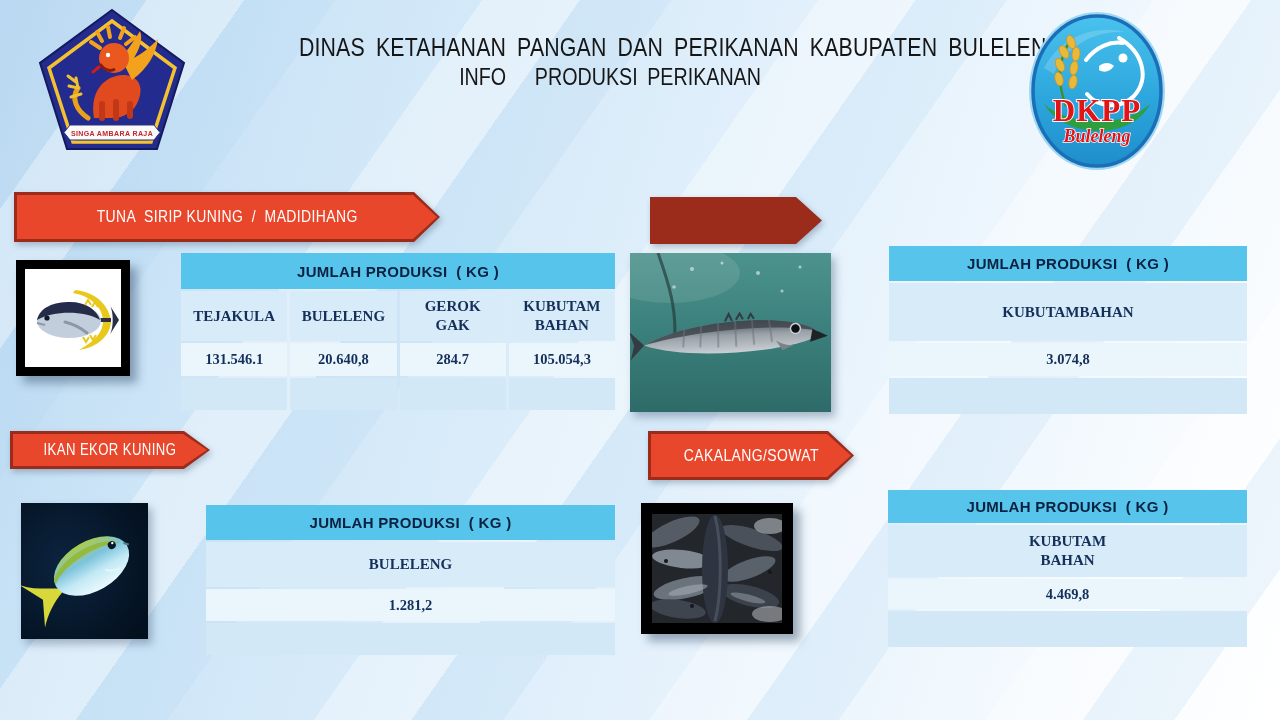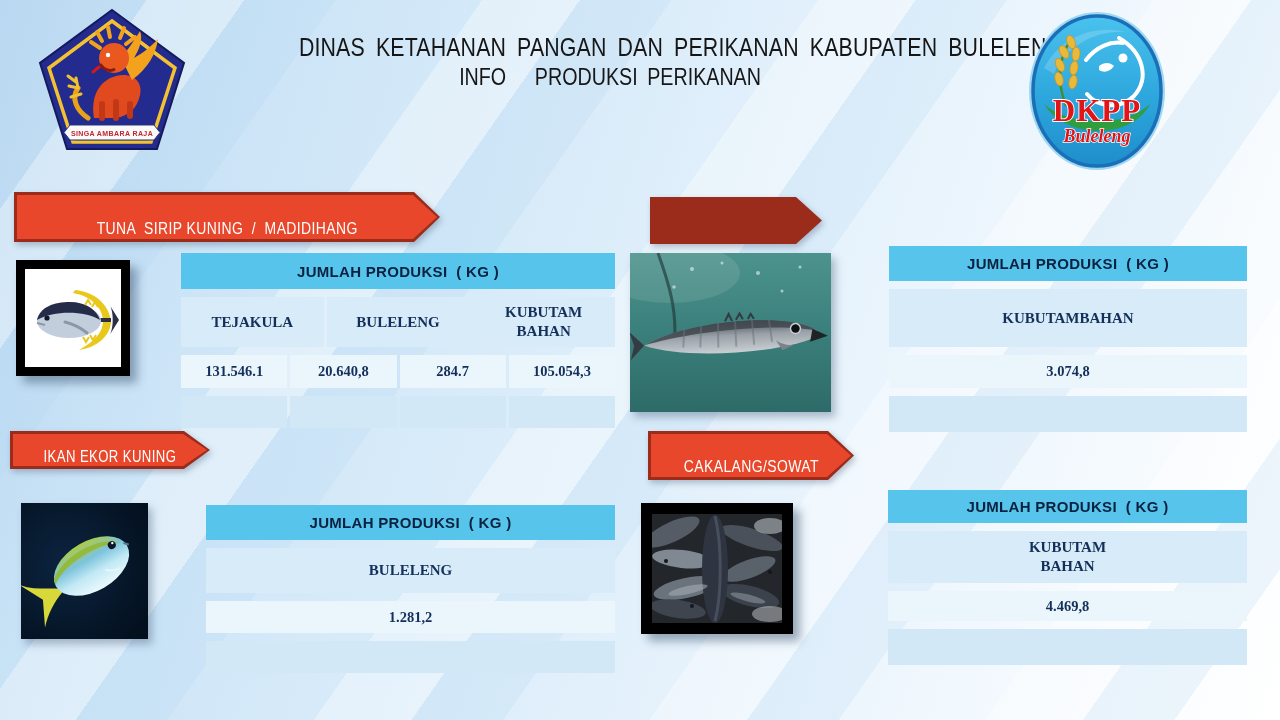--- a/index.html
+++ b/index.html
@@ -22,25 +22,25 @@
   .titles{left:215px;top:32px;width:790px;text-align:center;color:#161616;}
   .title1{font-size:26px;word-spacing:6px;letter-spacing:.2px;}
   .title2{font-size:24px;margin-top:0;word-spacing:5px;}
 
   
   .banner{filter:drop-shadow(2px 3px 3px rgba(60,80,110,.35));}
   .banner .outer{position:absolute;inset:0;background:#9b2c1c;
     clip-path:polygon(0 0,calc(100% - 26px) 0,100% 50%,calc(100% - 26px) 100%,0 100%);}
   .banner .inner{position:absolute;inset:3px;background:#e8472b;
     clip-path:polygon(0 0,calc(100% - 24px) 0,100% 50%,calc(100% - 24px) 100%,0 100%);
-    display:flex;align-items:flex-end;justify-content:center;}
+    display:flex;align-items:center;justify-content:center;}
   .banner .lbl{color:#fff;letter-spacing:.5px;}
 
   
-  .ftable{display:flex;flex-direction:column;gap:8px;padding-left:36px;}
+  .ftable{display:flex;flex-direction:column;gap:2px;padding-left:36px;}
   .t-header{background:#57c4ec;color:#0a2240;font-weight:bold;font-size:15px;
     display:flex;align-items:center;justify-content:center;white-space:pre;letter-spacing:.3px;}
   .t-row{display:flex;gap:3px;}
   .t-row>div{flex:1;display:flex;align-items:center;justify-content:center;
     font-family:"Liberation Serif",serif;font-weight:bold;color:#14305a;text-align:center;
     white-space:pre-line;line-height:1.25;}
   .r-colhead>div{background:#d7ebf8;font-size:15px;}
   .r-vals>div{background:#eaf5fc;font-size:14.5px;}
   .r-empty>div{background:#d2e8f6;}
 
@@ -133,20 +133,22 @@
       <circle cx="22" cy="48" r="2.6" fill="#111726"></circle>
       <path d="M12,53 l8,2" stroke="#8c97a8" stroke-width="2"></path>
     </svg>
   </div>
 
   <div class="abs ftable" style="left:145px;top:253px;width:434px">
     <div class="t-header" style="height:36px">JUMLAH PRODUKSI  ( KG )</div>
     <div class="t-row r-colhead" style="height:50px">
       <div>TEJAKULA</div>
       <div>BULELENG</div>
+      <div>GEROK
+GAK</div>
       <div>KUBUTAM
 BAHAN</div>
     </div>
     <div class="t-row r-vals" style="height:33px">
       <div>131.546.1</div>
       <div>20.640,8</div>
       <div>284.7</div>
       <div>105.054,3</div>
     </div>
     <div class="t-row r-empty" style="height:32px">

